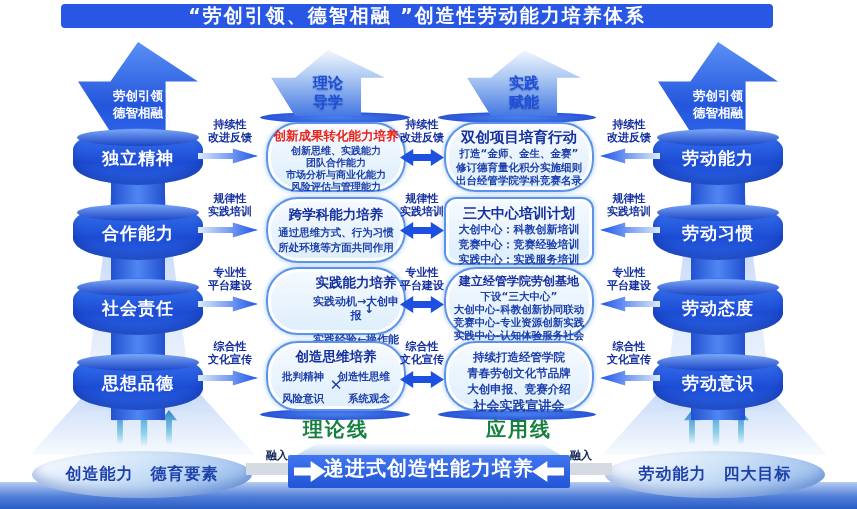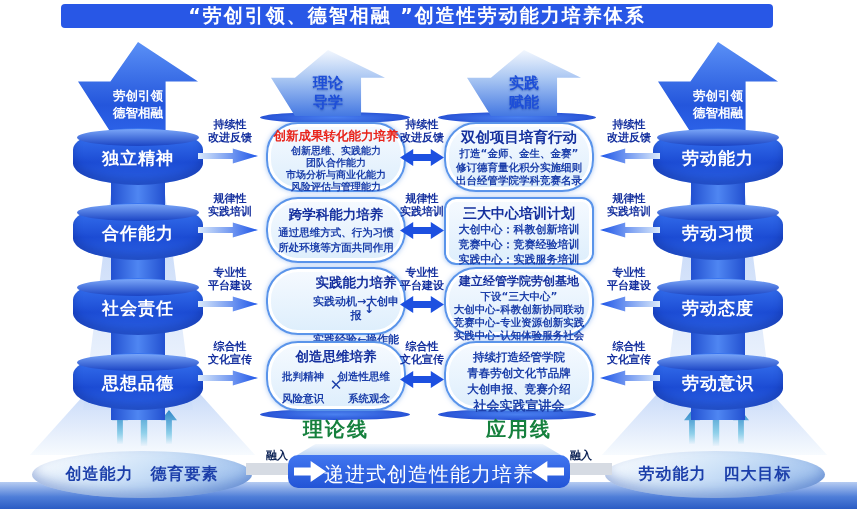--- a/index.html
+++ b/index.html
@@ -48,23 +48,23 @@
   .ar.r{background:linear-gradient(90deg,#dcebfb,#1d55e8);
         clip-path:polygon(0 33%,58% 33%,58% 8%,100% 50%,58% 92%,58% 67%,0 67%);}
   .ar.l{background:linear-gradient(90deg,#1d55e8,#dcebfb);
         clip-path:polygon(100% 33%,42% 33%,42% 8%,0 50%,42% 92%,42% 67%,100% 67%);}
   .ar.d{background:#1d50e0;height:19px;
         clip-path:polygon(0 50%,30% 5%,30% 32%,70% 32%,70% 5%,100% 50%,70% 95%,70% 68%,30% 68%,30% 95%);}
   .ftr{position:absolute;z-index:3;text-align:center;font-weight:bold;font-size:20px;color:#15803d;letter-spacing:2px;}
   
   .bannerTop{position:absolute;z-index:4;clip-path:polygon(7% 0,93% 0,100% 100%,0 100%);
         background:linear-gradient(180deg,#f2f7fd,#bed6f4);}
-  .bannerFront{position:absolute;z-index:4;display:flex;align-items:flex-end;justify-content:center;
-        background:linear-gradient(180deg,#4176f0,#2254d6);border-radius:10px;
-        color:#fff;font-weight:normal;font-size:20px;letter-spacing:1px;}
+  .bannerFront{position:absolute;z-index:4;display:flex;align-items:flex-start;justify-content:center;
+        background:linear-gradient(180deg,#4176f0,#2254d6);border-radius:2px;
+        color:#fff;font-weight:bold;font-size:20px;letter-spacing:1px;}
   .war{position:absolute;z-index:5;background:#fff;}
   .war.r{clip-path:polygon(0 31%,52% 31%,52% 0,100% 50%,52% 100%,52% 69%,0 69%);}
   .war.l{clip-path:polygon(100% 31%,48% 31%,48% 0,0 50%,48% 100%,48% 69%,100% 69%);}
   .merge{position:absolute;z-index:4;font-weight:bold;font-size:11px;color:#0e2456;}
   .gbar{position:absolute;z-index:3;height:12px;background:#d6dbe3;}
   .inA{position:absolute;color:#1c3faa;font-weight:bold;}
   .pairs{display:flex;justify-content:space-between;padding:0 14px;font-weight:bold;font-size:10.5px;color:#1c3faa;}
 </style>
 </head>
 <body>

